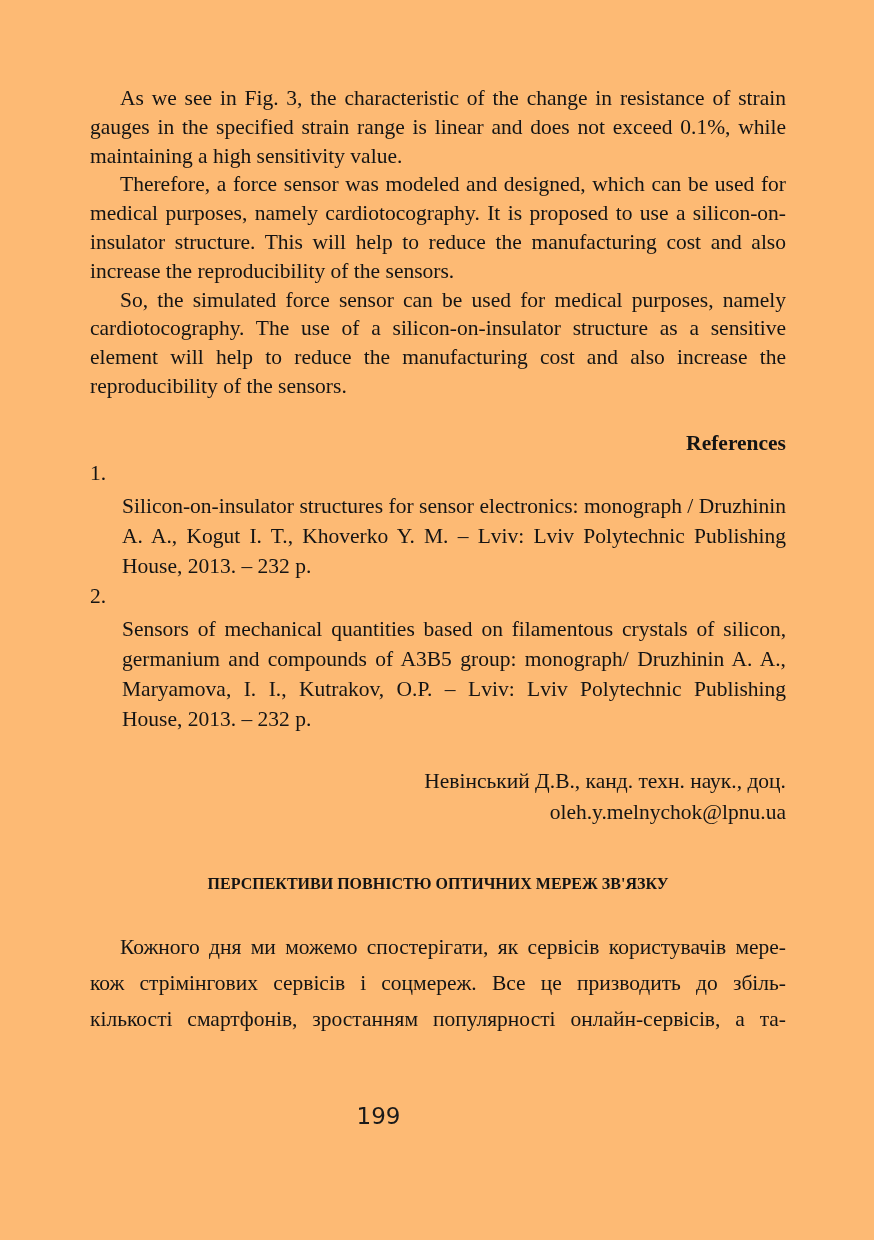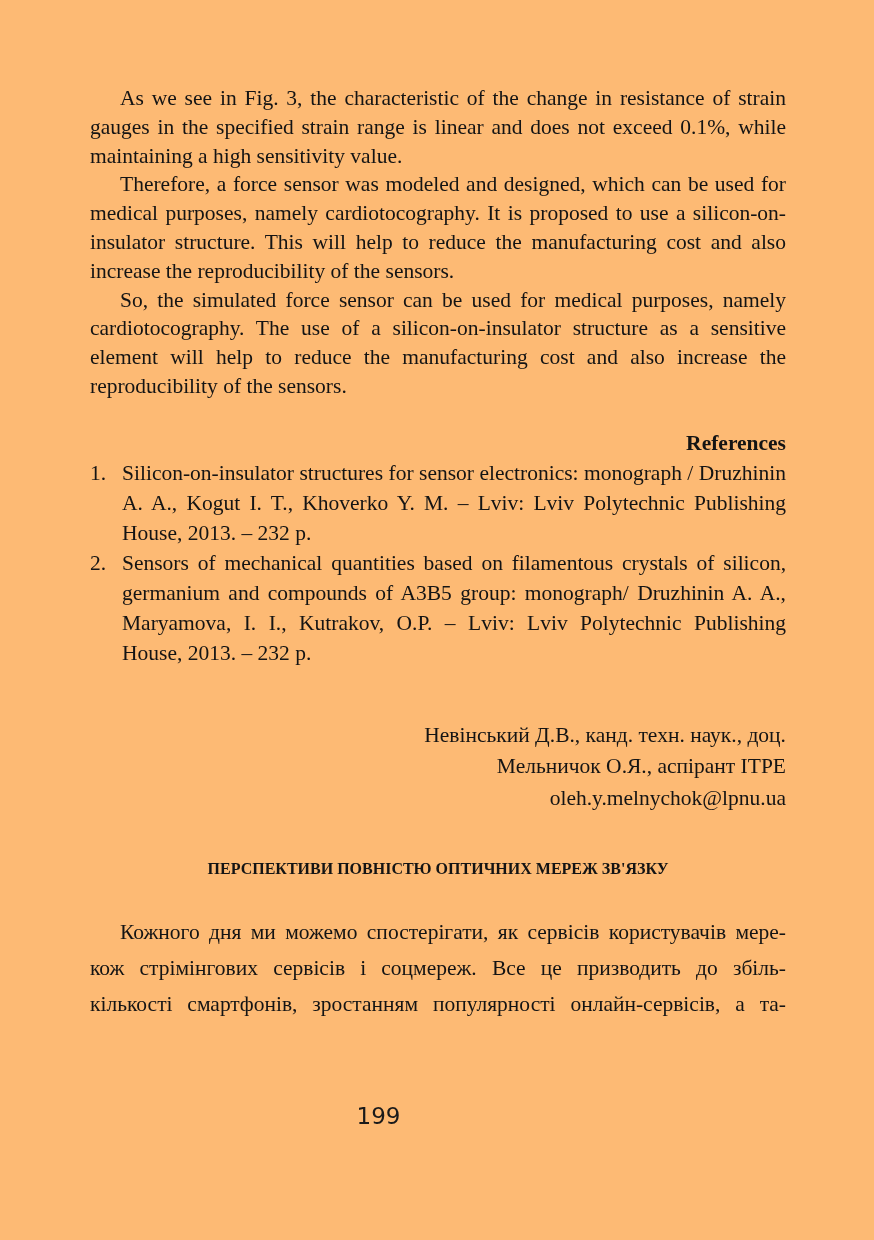--- a/index.html
+++ b/index.html
@@ -45,23 +45,24 @@
     font-size: 21.5px;
     line-height: 30px;
   }
   .ref-num {
     flex: none;
     width: 32px;
   }
   .ref-text {
     flex: 1;
     text-align: justify;
+    margin-top: 33px;
   }
   .authors {
-    margin-top: 52px;
+    margin-top: 32px;
     text-align: right;
     font-size: 21.5px;
     line-height: 31.5px;
   }
   .article-title {
     margin: 40px 0 0 0;
     text-align: center;
     font-weight: bold;
     font-size: 16px;
     line-height: 30px;
@@ -111,21 +112,20 @@
         <span class="ref-text">Silicon-on-insulator structures for sensor electronics: monograph / Druzhinin A. A., Kogut I. T., Khoverko Y. M. – Lviv: Lviv Polytechnic Publishing House, 2013. – 232 p.</span>
       </div>
       <div class="ref-item">
         <span class="ref-num">2.</span>
         <span class="ref-text">Sensors of mechanical quantities based on filamentous crystals of silicon, germanium and compounds of A3B5 group: monograph/ Druzhinin A. A., Maryamova, I. I., Kutrakov, O.P. – Lviv: Lviv Polytechnic Publishing House, 2013. – 232 p.</span>
       </div>
     </div>
 
     <div class="authors">
       <div>Невінський Д.В., канд. техн. наук., доц.</div>
-      <div>Мельничок О.Я., аспірант ІТРЕ</div>
       <div>oleh.y.melnychok@lpnu.ua</div>
     </div>
 
     <h2 class="article-title">ПЕРСПЕКТИВИ ПОВНІСТЮ ОПТИЧНИХ МЕРЕЖ ЗВ'ЯЗКУ</h2>
 
     <div class="ukr-para">
       <div class="u-line first">Кожного дня ми можемо спостерігати, як сервісів користувачів мере-</div>
       <div class="u-line">кож стрімінгових сервісів і соцмереж. Все це призводить до збіль-</div>
       <div class="u-line">кількості смартфонів, зростанням популярності онлайн-сервісів, а та-</div>
     </div>

